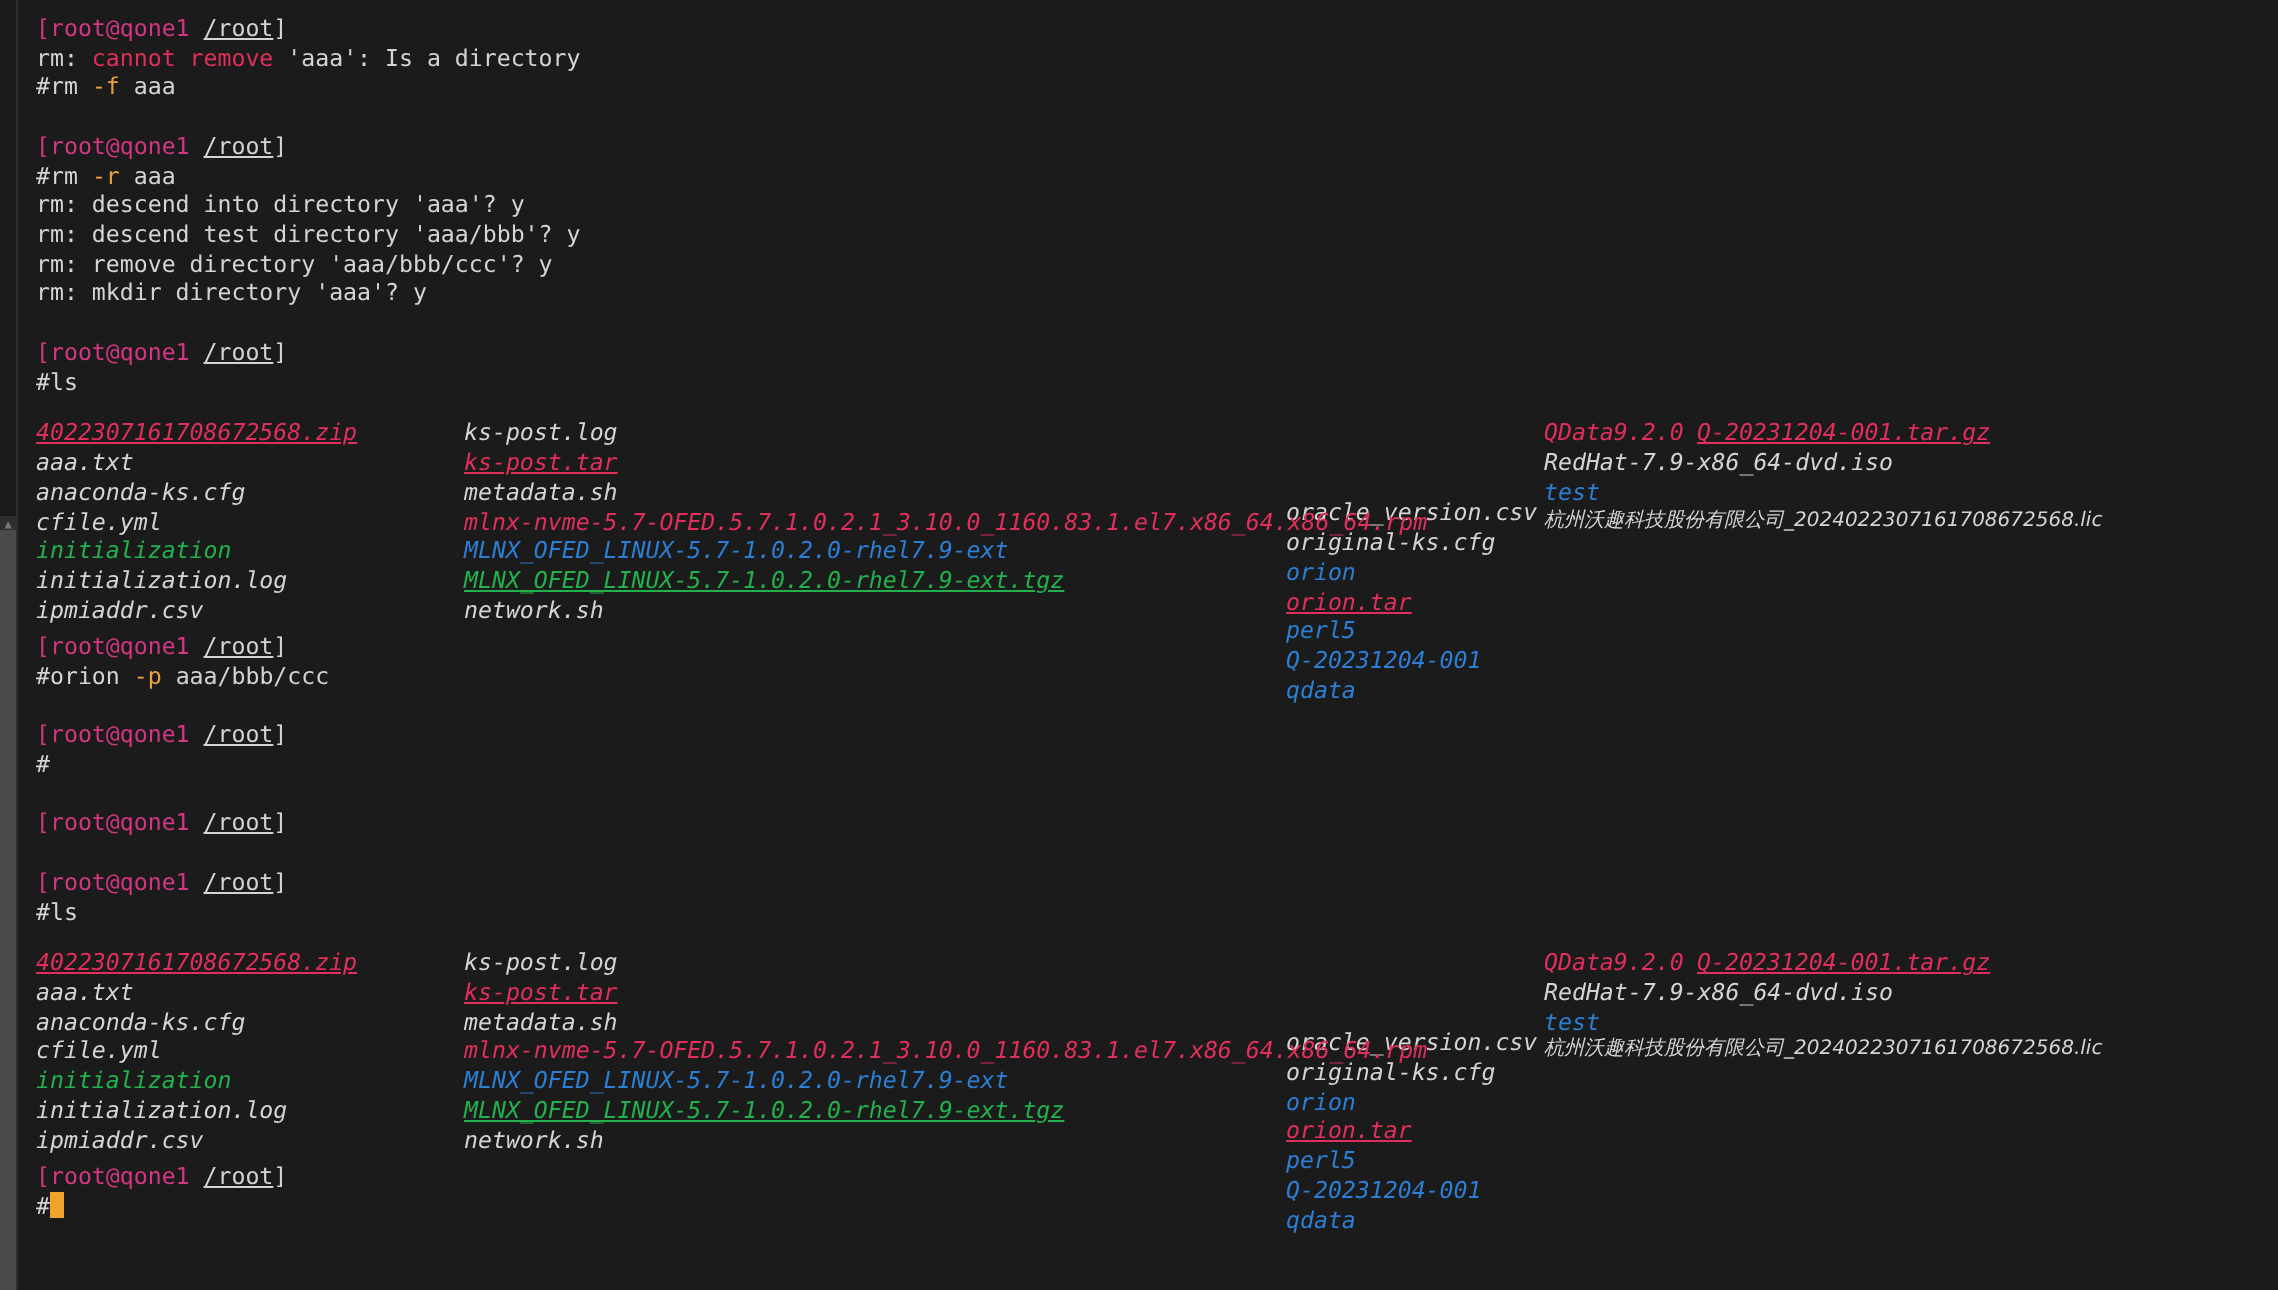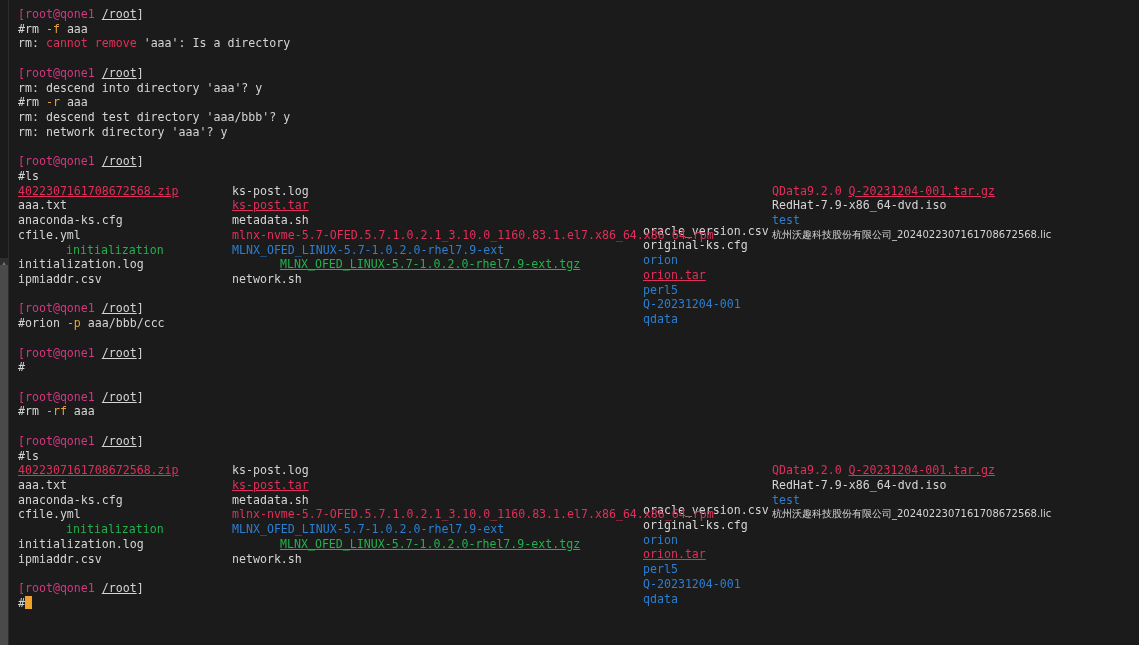--- a/index.html
+++ b/index.html
@@ -71,28 +71,28 @@
     white-space: pre;
     color: #c9c9c9;
     letter-spacing: 0px;
   }
   .line.blank { color: transparent; }
 
   
   .c-white   { color: #d4d4d4; }
   .c-magenta { color: #d33682; }
   .c-red     { color: #e02f5b; }
-  .c-green   { color: #22b14c; margin-left: 48px; }
+  .c-green   { color: #22b14c; }
   .c-blue    { color: #2b7fd4; }
   .c-orange  { color: #e8a33d; }
   .u         { text-decoration: underline; }
 
   
   .ls-row { position: relative; height: 14.72px; line-height: 14.72px; font-size: 11.6px; white-space: pre; }
-  .col { position: absolute; top: 0; }
+  .col { position: absolute; top: 11px; font-style: italic; }
   .col1 { left: 0px; }
   .col2 { left: 214px; }
   .col3 { left: 625px; margin-top: 40px; }
   .col4 { left: 754px; }
 
   .cursor {
     display: inline-block;
     width: 7px;
     height: 13px;
     background: #f0a32a;
@@ -106,29 +106,30 @@
 <div id="terminal">
 
   <div class="gutter">
     <div class="scroll-up" style="top:258px;">▲</div>
     <div class="scroll-thumb" id="scroll-thumb" style="top: 265px; height: 380px;"></div>
   </div>
 
   <div class="screen">
 
     <div class="line"><span class="c-magenta">[root@qone1</span><span class="c-white"> </span><span class="c-white u">/root</span><span class="c-white">]</span></div>
+    <div class="line"><span class="c-white">rm: </span><span class="c-red">cannot remove</span><span class="c-white"> 'aaa': Is a directory</span></div>
     <div class="line"><span class="c-white">#</span><span class="c-white">rm</span><span class="c-white"> </span><span class="c-orange">-f</span><span class="c-white"> aaa</span></div>
-    <div class="line"><span class="c-white">rm: </span><span class="c-red">cannot remove</span><span class="c-white"> 'aaa': Is a directory</span></div>
     <div class="line blank">&nbsp;</div>
 
     <div class="line"><span class="c-magenta">[root@qone1</span><span class="c-white"> </span><span class="c-white u">/root</span><span class="c-white">]</span></div>
+    <div class="line"><span class="c-white">#</span><span class="c-white">rm</span><span class="c-white"> </span><span class="c-orange">-r</span><span class="c-white"> aaa</span></div>
     <div class="line c-white">rm: descend into directory 'aaa'? y</div>
-    <div class="line"><span class="c-white">#</span><span class="c-white">rm</span><span class="c-white"> </span><span class="c-orange">-r</span><span class="c-white"> aaa</span></div>
     <div class="line c-white">rm: descend test directory 'aaa/bbb'? y</div>
-    <div class="line c-white">rm: network directory 'aaa'? y</div>
+    <div class="line c-white">rm: remove directory 'aaa/bbb/ccc'? y</div>
+    <div class="line c-white">rm: mkdir directory 'aaa'? y</div>
     <div class="line blank">&nbsp;</div>
 
     <div class="line"><span class="c-magenta">[root@qone1</span><span class="c-white"> </span><span class="c-white u">/root</span><span class="c-white">]</span></div>
     <div class="line"><span class="c-white">#</span><span class="c-white">ls</span></div>
     <div class="ls-block" id="ls-block-1">
         <div class="ls-row"><span class="col col1 c-red u">4022307161708672568.zip</span><span class="col col2 c-white">ks-post.log</span><span class="col col3 c-white">oracle_version.csv</span><span class="col col4 c-red">QData9.2.0</span><span class="col  c-red u" style="left:830.5px">Q-20231204-001.tar.gz</span></div>
         <div class="ls-row"><span class="col col1 c-white">aaa.txt</span><span class="col col2 c-red u">ks-post.tar</span><span class="col col3 c-white">original-ks.cfg</span><span class="col col4 c-white">RedHat-7.9-x86_64-dvd.iso</span></div>
         <div class="ls-row"><span class="col col1 c-white">anaconda-ks.cfg</span><span class="col col2 c-white">metadata.sh</span><span class="col col3 c-blue">orion</span><span class="col col4 c-blue">test</span></div>
         <div class="ls-row"><span class="col col1 c-white">cfile.yml</span><span class="col col2 c-red">mlnx-nvme-5.7-OFED.5.7.1.0.2.1_3.10.0_1160.83.1.el7.x86_64.x86_64.rpm</span><span class="col col3 c-red u">orion.tar</span><span class="col col4 c-white cjk">杭州沃趣科技股份有限公司_2024022307161708672568.lic</span></div>
         <div class="ls-row"><span class="col col1 c-green">initialization</span><span class="col col2 c-blue">MLNX_OFED_LINUX-5.7-1.0.2.0-rhel7.9-ext</span><span class="col col3 c-blue">perl5</span></div>
@@ -139,21 +140,20 @@
 
     <div class="line"><span class="c-magenta">[root@qone1</span><span class="c-white"> </span><span class="c-white u">/root</span><span class="c-white">]</span></div>
     <div class="line"><span class="c-white">#</span><span class="c-white">orion</span><span class="c-white"> </span><span class="c-orange">-p</span><span class="c-white"> aaa/bbb/ccc</span></div>
     <div class="line blank">&nbsp;</div>
 
     <div class="line"><span class="c-magenta">[root@qone1</span><span class="c-white"> </span><span class="c-white u">/root</span><span class="c-white">]</span></div>
     <div class="line"><span class="c-white">#</span><span class="c-white"></span></div>
     <div class="line blank">&nbsp;</div>
 
     <div class="line"><span class="c-magenta">[root@qone1</span><span class="c-white"> </span><span class="c-white u">/root</span><span class="c-white">]</span></div>
-    <div class="line"><span class="c-white">#</span><span class="c-white">rm</span><span class="c-white"> </span><span class="c-orange">-rf</span><span class="c-white"> aaa</span></div>
     <div class="line blank">&nbsp;</div>
 
     <div class="line"><span class="c-magenta">[root@qone1</span><span class="c-white"> </span><span class="c-white u">/root</span><span class="c-white">]</span></div>
     <div class="line"><span class="c-white">#</span><span class="c-white">ls</span></div>
     <div class="ls-block" id="ls-block-2">
         <div class="ls-row"><span class="col col1 c-red u">4022307161708672568.zip</span><span class="col col2 c-white">ks-post.log</span><span class="col col3 c-white">oracle_version.csv</span><span class="col col4 c-red">QData9.2.0</span><span class="col  c-red u" style="left:830.5px">Q-20231204-001.tar.gz</span></div>
         <div class="ls-row"><span class="col col1 c-white">aaa.txt</span><span class="col col2 c-red u">ks-post.tar</span><span class="col col3 c-white">original-ks.cfg</span><span class="col col4 c-white">RedHat-7.9-x86_64-dvd.iso</span></div>
         <div class="ls-row"><span class="col col1 c-white">anaconda-ks.cfg</span><span class="col col2 c-white">metadata.sh</span><span class="col col3 c-blue">orion</span><span class="col col4 c-blue">test</span></div>
         <div class="ls-row"><span class="col col1 c-white">cfile.yml</span><span class="col col2 c-red">mlnx-nvme-5.7-OFED.5.7.1.0.2.1_3.10.0_1160.83.1.el7.x86_64.x86_64.rpm</span><span class="col col3 c-red u">orion.tar</span><span class="col col4 c-white cjk">杭州沃趣科技股份有限公司_2024022307161708672568.lic</span></div>
         <div class="ls-row"><span class="col col1 c-green">initialization</span><span class="col col2 c-blue">MLNX_OFED_LINUX-5.7-1.0.2.0-rhel7.9-ext</span><span class="col col3 c-blue">perl5</span></div>

